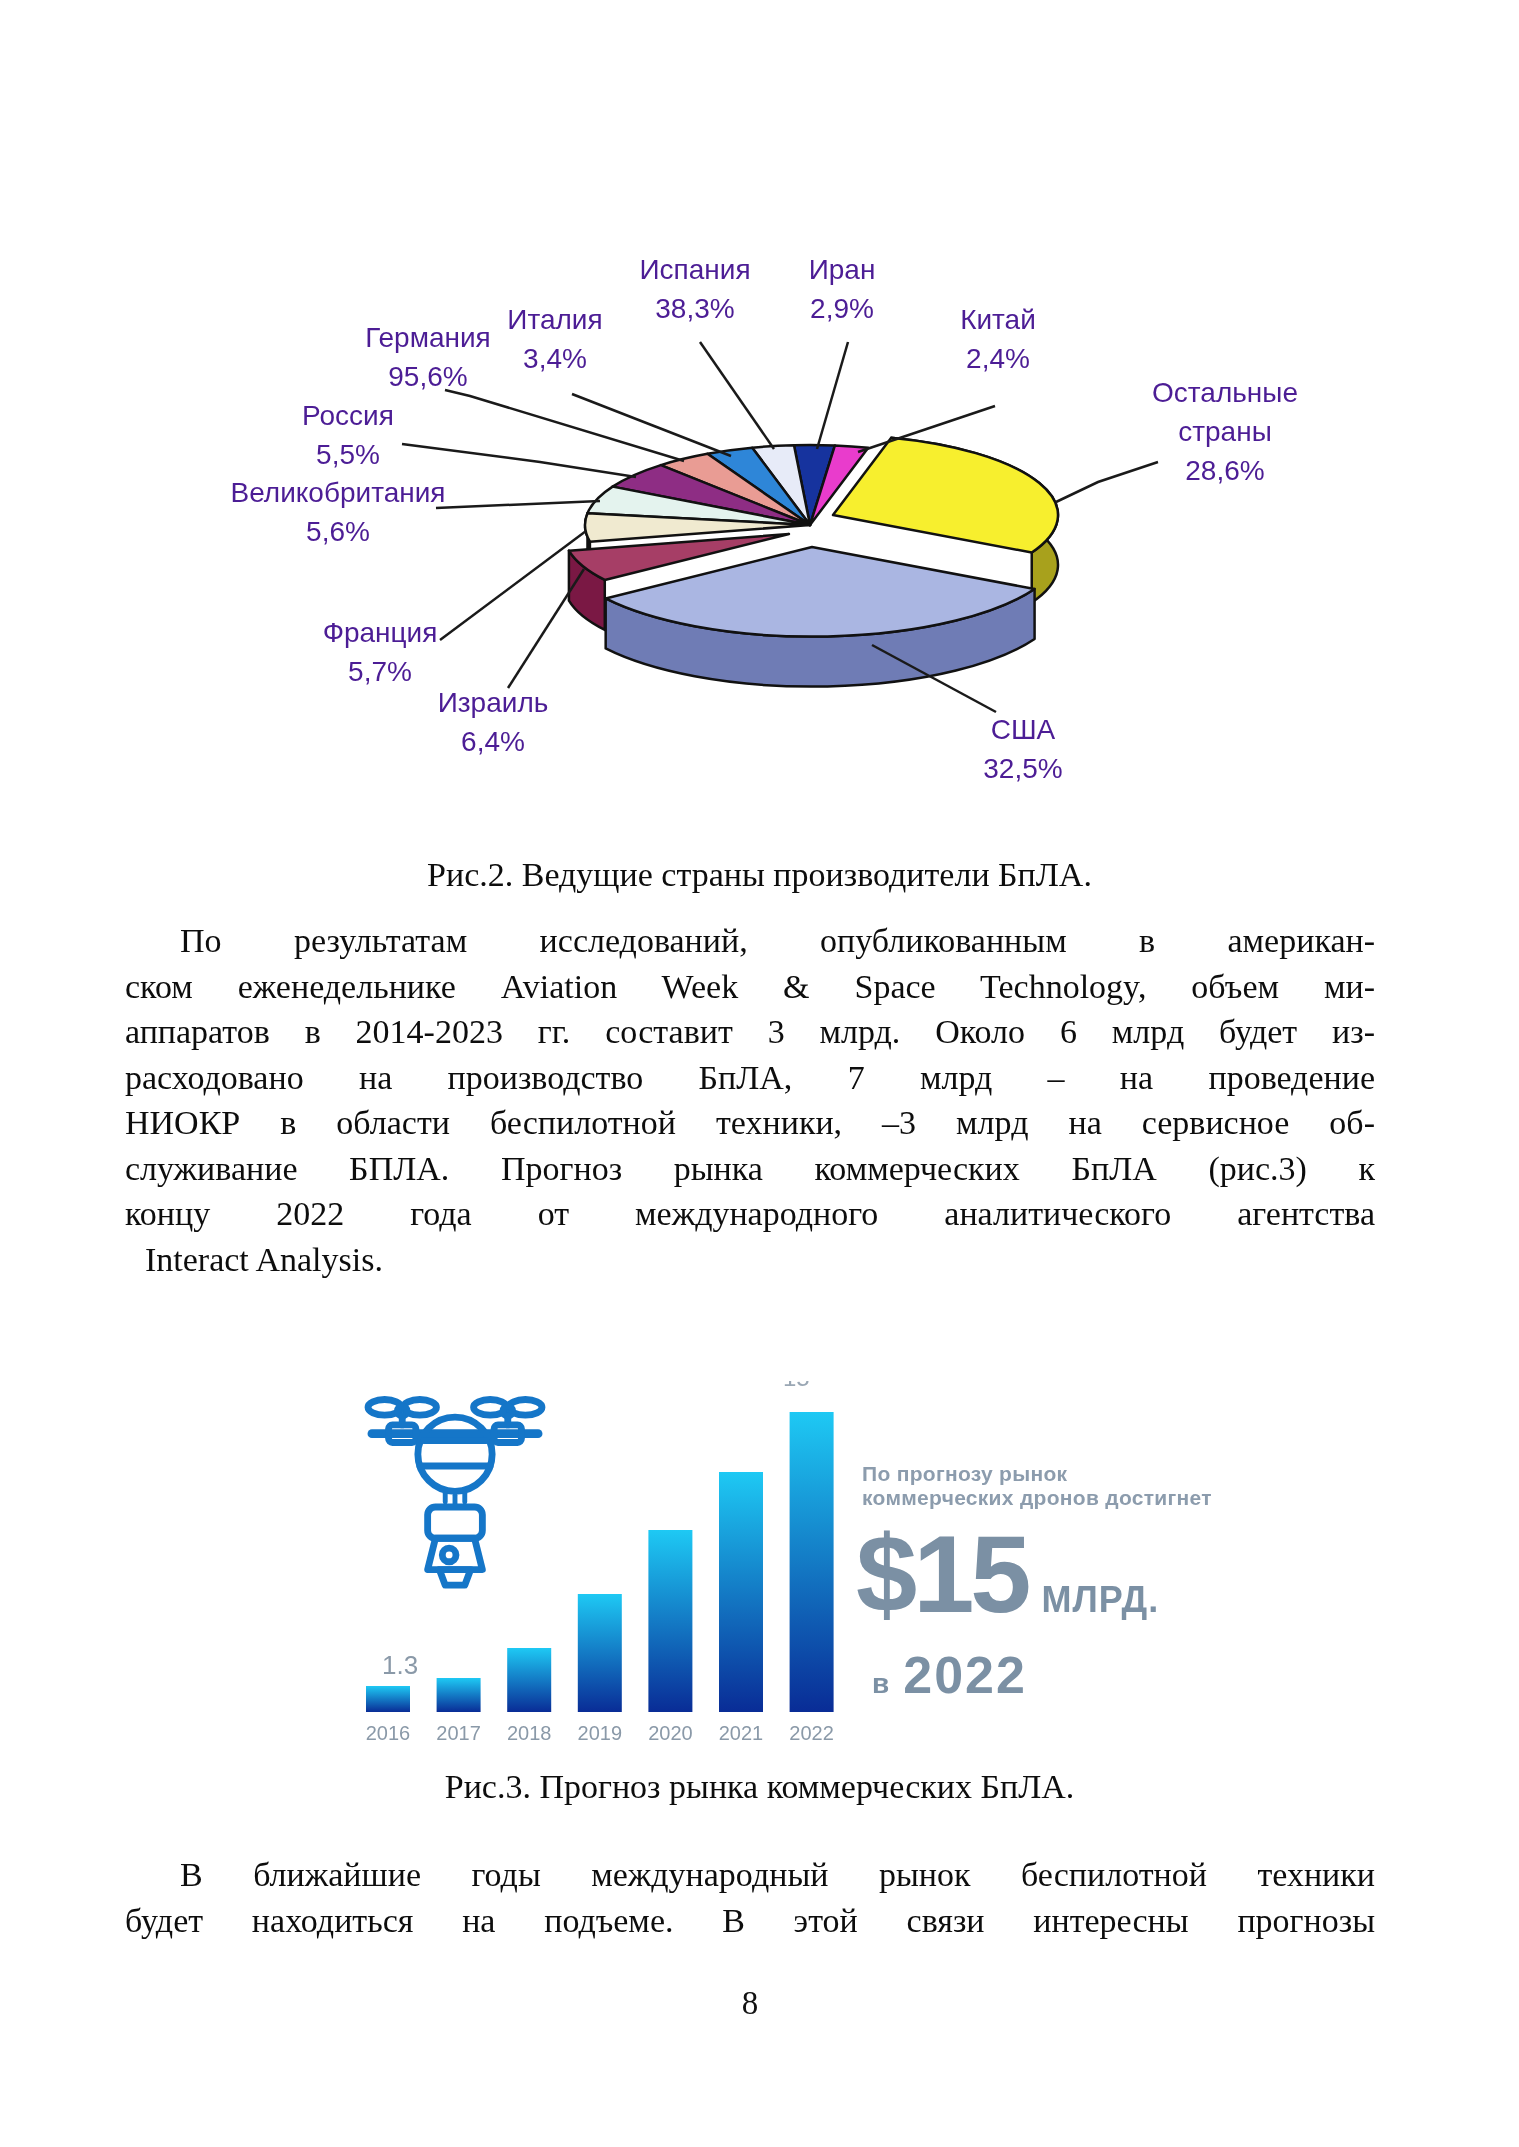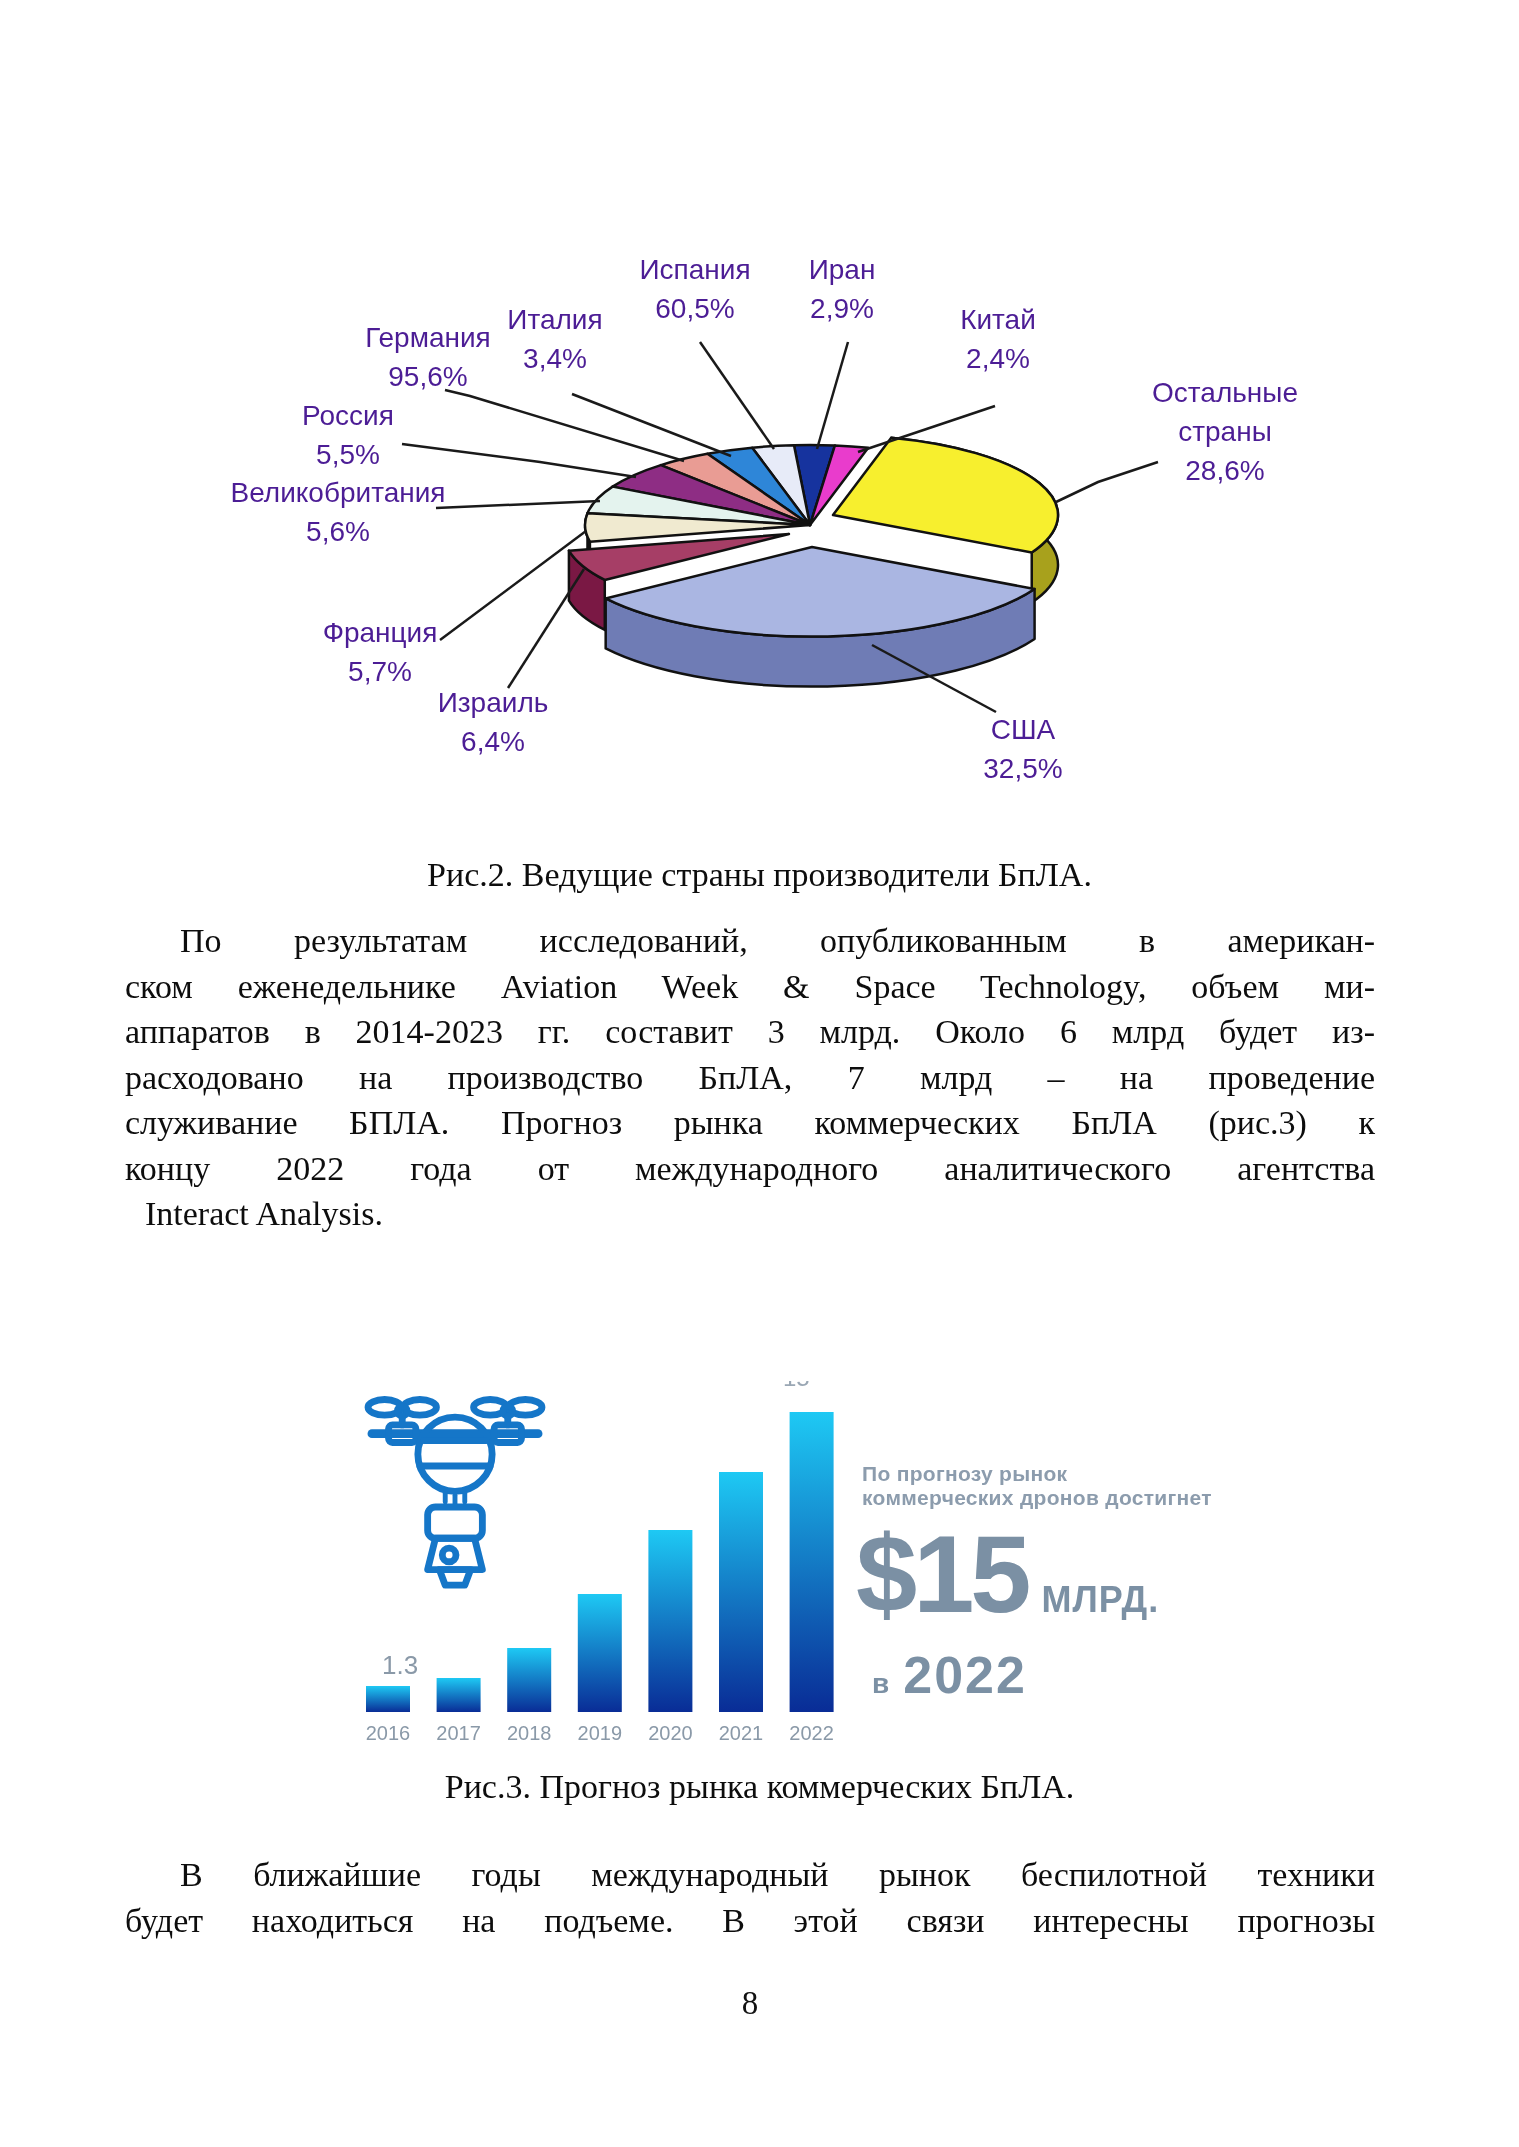--- a/index.html
+++ b/index.html
@@ -94,21 +94,21 @@
       <polyline points="996,712 872,645"></polyline>
     </g>
   </svg>
 
   <div class="pie-label" style="left:470px;top:300px;width:170px;">
     <span>Италия</span>
     <span>3,4%</span>
   </div>
   <div class="pie-label" style="left:610px;top:250px;width:170px;">
     <span>Испания</span>
-    <span>60,5%</span>
+    <span>38,3%</span>
   </div>
   <div class="pie-label" style="left:757px;top:250px;width:170px;">
     <span>Иран</span>
     <span>2,9%</span>
   </div>
   <div class="pie-label" style="left:913px;top:300px;width:170px;">
     <span>Китай</span>
     <span>2,4%</span>
   </div>
   <div class="pie-label" style="left:343px;top:318px;width:170px;">
@@ -141,20 +141,21 @@
   </div>
 </div>
 
 <div class="cap" style="top:856px;">Рис.2. Ведущие страны производители БпЛА.</div>
 
 <div class="para" style="top:918px;">
   <div class="pline first">По результатам исследований, опубликованным в американ-</div>
   <div class="pline">ском еженедельнике Aviation Week &amp; Space Technology, объем ми-</div>
   <div class="pline">аппаратов в 2014-2023 гг. составит 3 млрд. Около 6 млрд будет из-</div>
   <div class="pline">расходовано на производство БпЛА, 7 млрд – на проведение</div>
+  <div class="pline">НИОКР в области беспилотной техники, –3 млрд на сервисное об-</div>
   <div class="pline">служивание БПЛА. Прогноз рынка коммерческих БпЛА (рис.3) к</div>
   <div class="pline">концу 2022 года от международного аналитического агентства</div>
   <div class="pline last">Interact Analysis.</div>
 </div>
 
 <div id="fig3">
   <svg id="bars-svg" viewBox="0 0 900 395">
     <defs>
       <linearGradient id="barg" x1="0" y1="0" x2="0" y2="1">
         <stop offset="0" stop-color="#1ec9f4"></stop>

